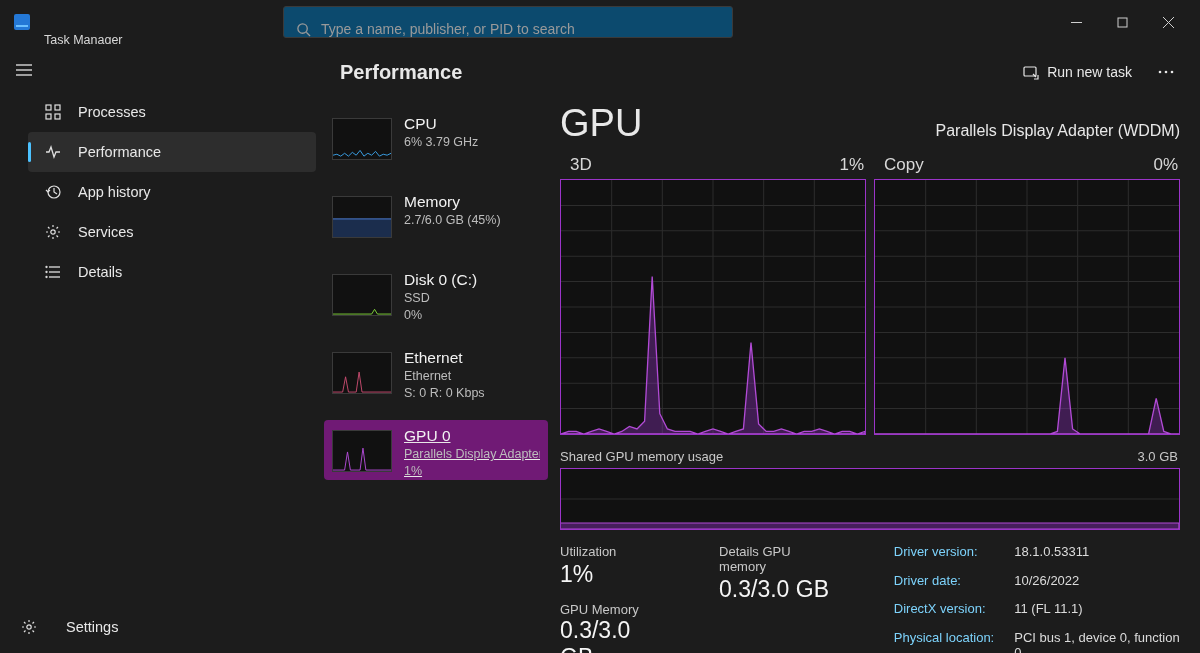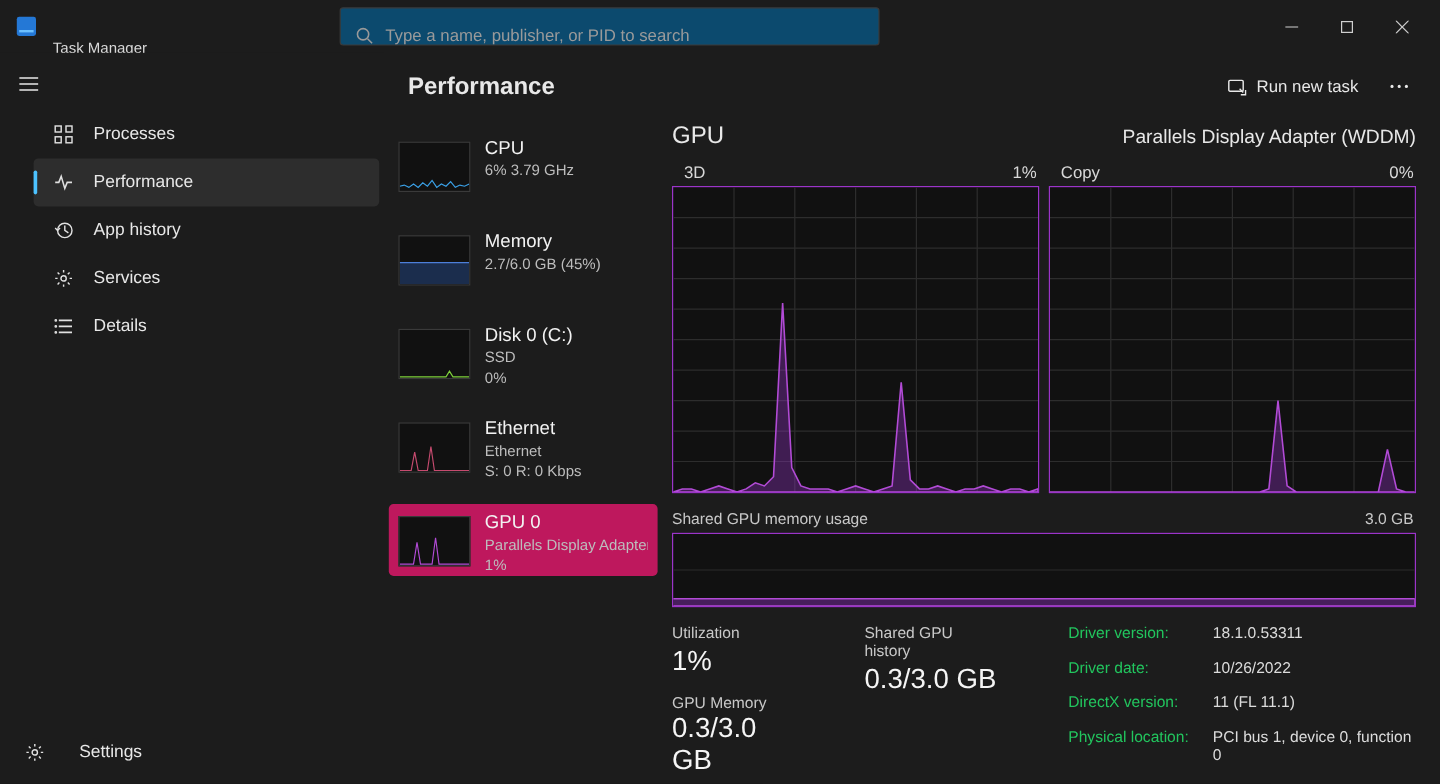--- a/index.html
+++ b/index.html
@@ -40,53 +40,53 @@
   .content-header h1 { font-size:20px; font-weight:600; }
   .hdr-actions { margin-left:auto; display:flex; gap:4px; }
   .run-task { display:flex; align-items:center; gap:8px; padding:6px 10px; font-size:14px; border-radius:4px; }
   .more-btn { width:40px; height:36px; display:flex; align-items:center; justify-content:center; border-radius:4px; }
 
   .content-body { flex:1; display:flex; min-height:0; }
 
   
   .perf-list { width:232px; padding:8px 4px 8px 4px; display:flex; flex-direction:column; gap:18px; }
   .perf-card { display:flex; gap:12px; padding:6px 8px; border-radius:4px; height:60px; align-items:flex-start; }
-  .perf-card.selected { background:#be185d; }
+  .perf-card.selected { background:#701a75;text-decoration:underline; }
   .thumb { width:60px; height:42px; border:1px solid #3a3a3a; background:#111; position:relative; overflow:hidden; flex-shrink:0; margin-top:4px; }
   .thumb svg { position:absolute; inset:0; width:100%; height:100%; }
   .card-text { display:flex; flex-direction:column; min-width:0; overflow:hidden; white-space:nowrap; }
   .card-title { font-size:15.5px; font-weight:400; color:#f2f2f2; line-height:1.3; }
   .card-sub { font-size:12.5px; color:#bdbdbd; line-height:1.35; }
   .card-sub2 { font-size:12.5px; color:#bdbdbd; line-height:1.35; }
 
   
   .detail { flex:1; padding:0 20px 10px 8px; display:flex; flex-direction:column; min-width:0; }
   .detail-head { display:flex; align-items:baseline; justify-content:space-between; margin-top:2px; }
-  .detail-head h2 { font-size:20px; font-weight:400; }
+  .detail-head h2 { font-size:38px; font-weight:400; }
   .adapter { font-size:16px; color:#e8e8e8; }
 
   .charts-row { display:flex; gap:8px; margin-top:10px; }
   .chart-col { flex:1; display:flex; flex-direction:column; }
-  .chart-label-row { display:flex; justify-content:space-between; font-size:14px; color:#d8d8d8; margin:0 2px 4px 10px; }
+  .chart-label-row { display:flex; justify-content:space-between; font-size:17px; color:#d8d8d8; margin:0 2px 4px 10px; }
   .chart-box { height:256px; border:1px solid #9b34c9; background:#111; position:relative; }
   .chart-box .grid line { stroke:#2d2d2d; stroke-width:1; }
   .chart-box svg { position:absolute; inset:0; width:100%; height:100%; }
 
   .mem-row { margin-top:14px; }
   .mem-label-row { display:flex; justify-content:space-between; font-size:13px; color:#c8c8c8; margin:0 2px 4px 0; }
   .mem-box { height:62px; border:1px solid #9b34c9; background:#111; position:relative; }
   .mem-box svg { position:absolute; inset:0; width:100%; height:100%; }
 
   .stats-row { display:flex; gap:53px; margin-top:14px; }
   .stat-block { display:flex; flex-direction:column; gap:2px; }
   .stat-label { font-size:13px; color:#c8c8c8; }
   .stat-big  { font-size:23px; color:#f5f5f5; }
   .stat-small-col { display:flex; flex-direction:column; gap:0; margin-top:14px; }
   .info-grid { display:grid; grid-template-columns:auto auto; column-gap:20px; row-gap:2px; font-size:13px; color:#dcdcdc; margin-left:4px; }
-  .info-grid .k { color:#22c55e; }
+  .info-grid .k { color:#7dd3fc; }
 
   svg { display:block; }
 </style>
 </head>
 <body>
 
 <div class="titlebar">
   <div class="app-icon"></div>
   <div class="title">Task Manager</div>
   <div class="search-wrap">
@@ -367,21 +367,21 @@
             <div class="stat-block">
               <span class="stat-label">Utilization</span>
               <span class="stat-big">1%</span>
             </div>
             <div class="stat-small-col">
               <span class="stat-label">GPU Memory</span>
               <span class="stat-big">0.3/3.0 GB</span>
             </div>
           </div>
           <div class="stat-block">
-            <span class="stat-label">Shared GPU history</span>
+            <span class="stat-label">Details GPU memory</span>
             <span class="stat-big">0.3/3.0 GB</span>
           </div>
           <div class="info-grid">
             <span class="k">Driver version:</span>
               <span>18.1.0.53311</span>
             <span class="k">Driver date:</span>
               <span>10/26/2022</span>
             <span class="k">DirectX version:</span>
               <span>11 (FL 11.1)</span>
             <span class="k">Physical location:</span>

